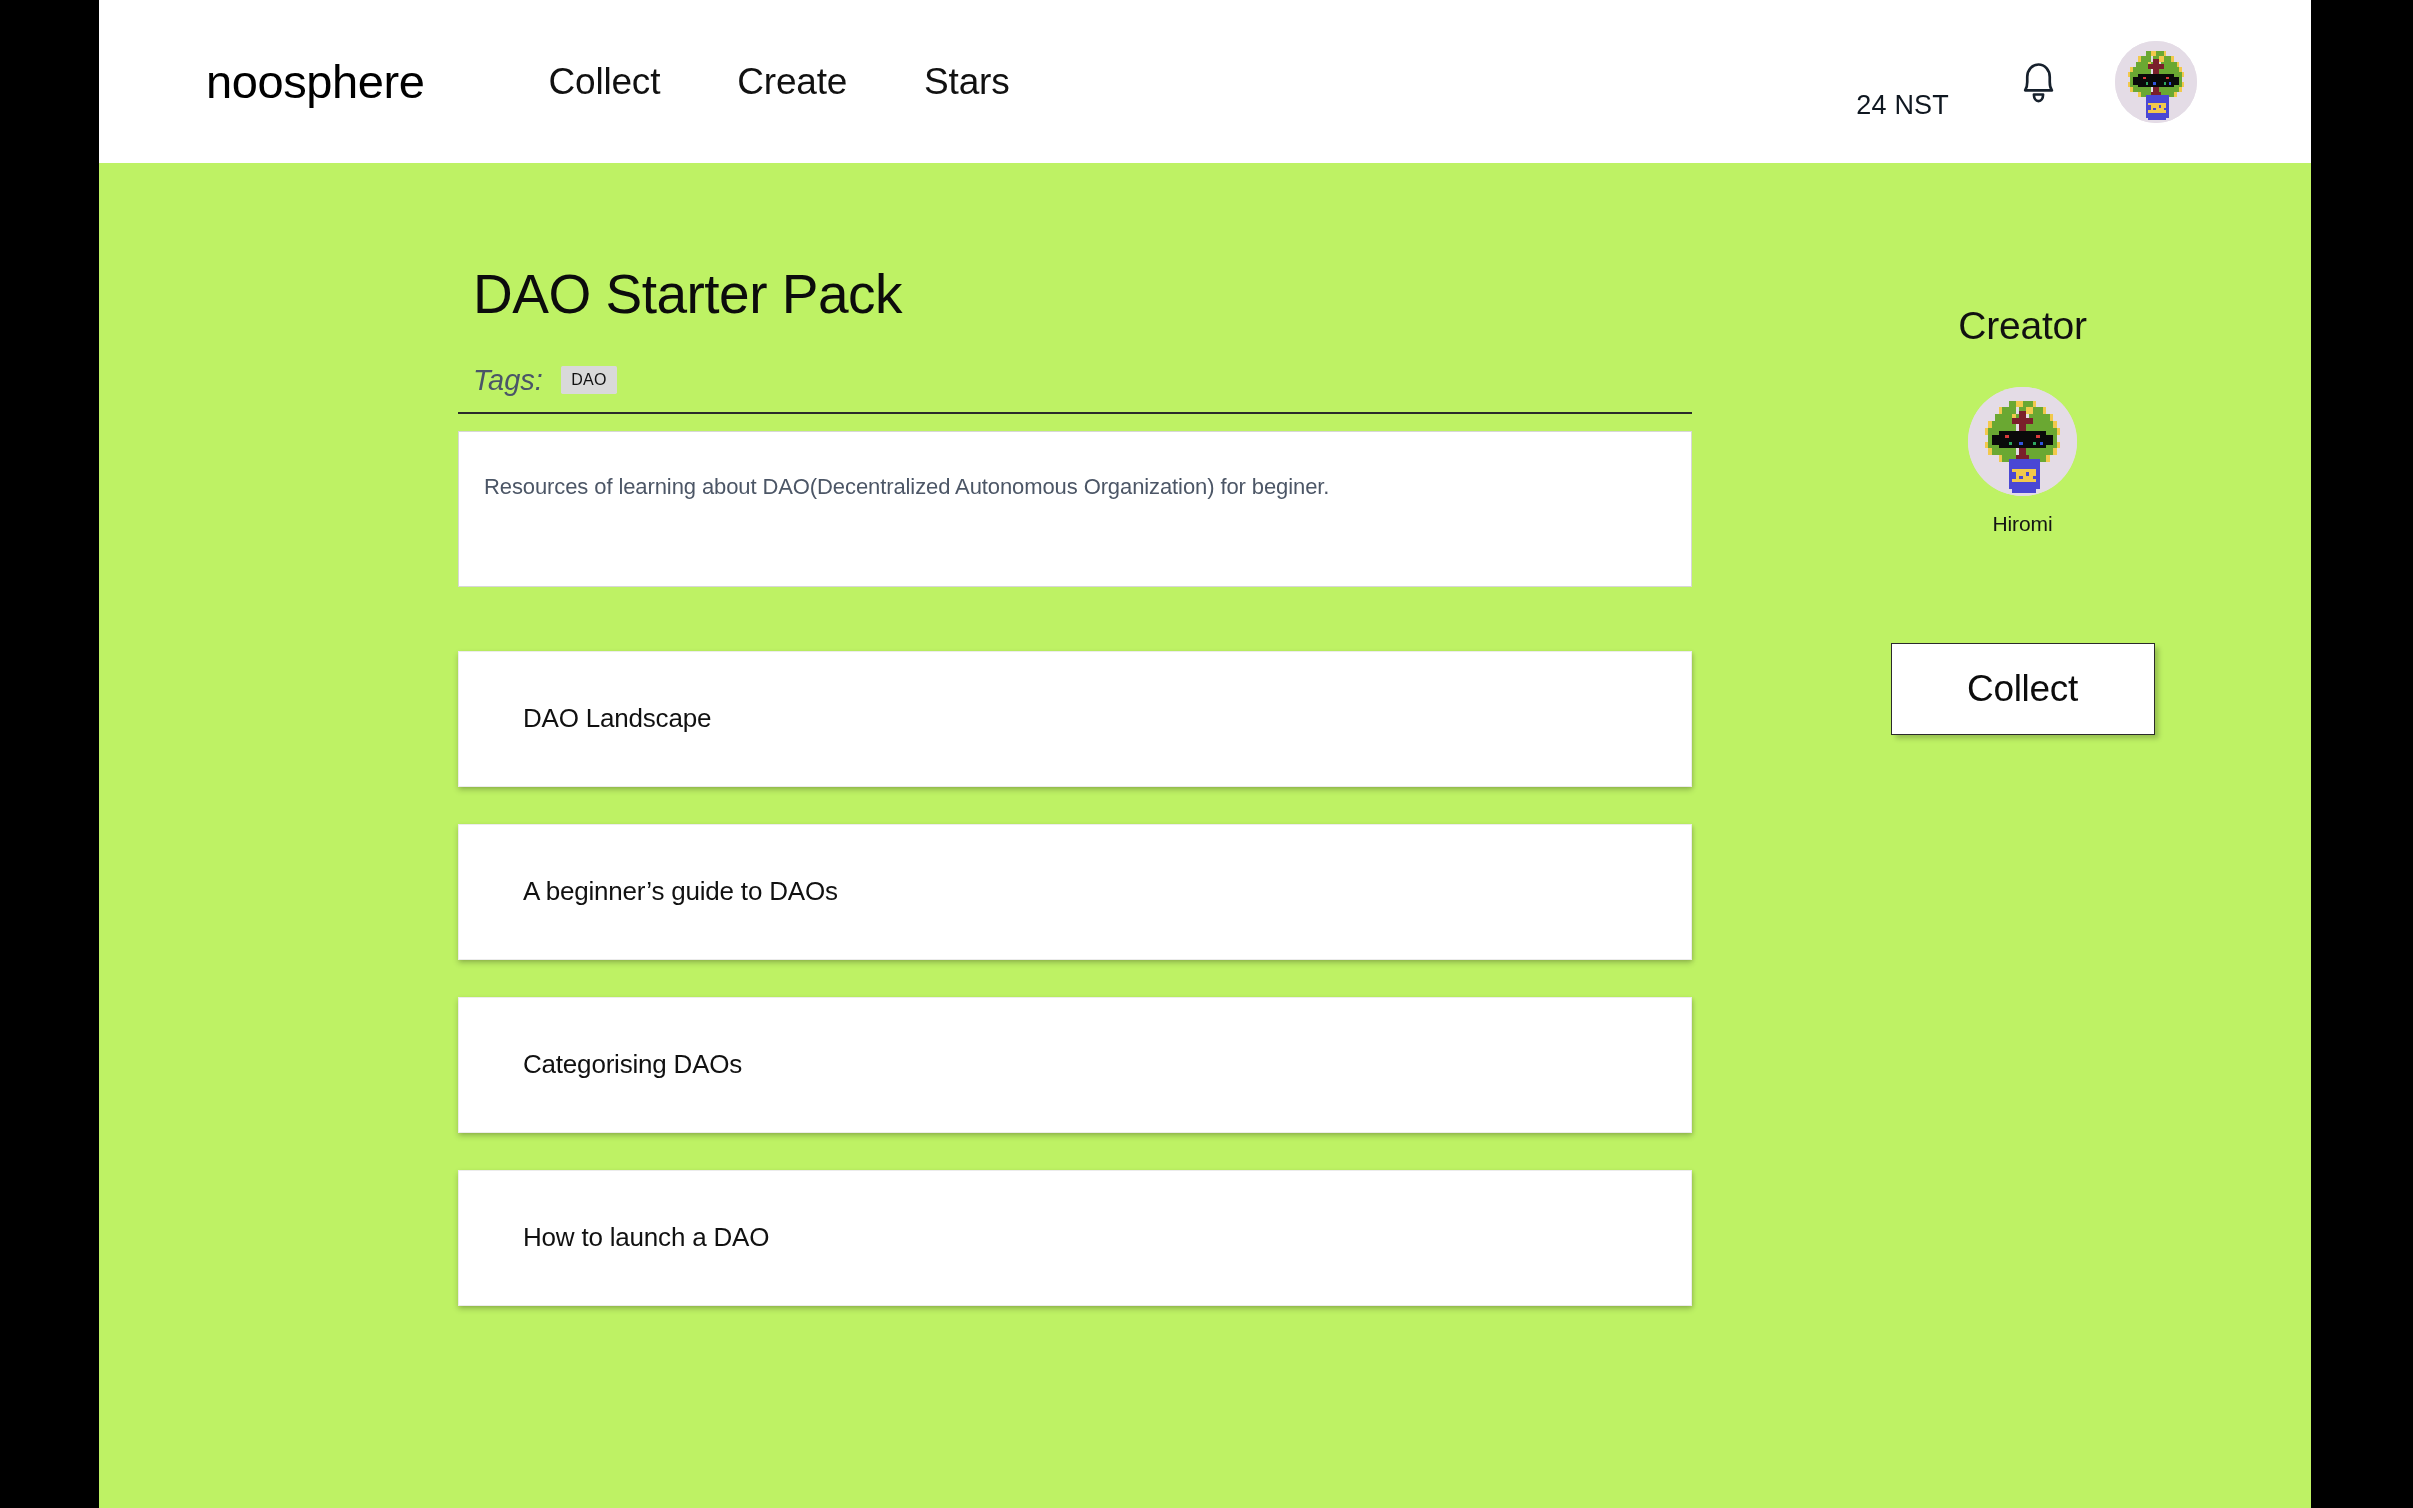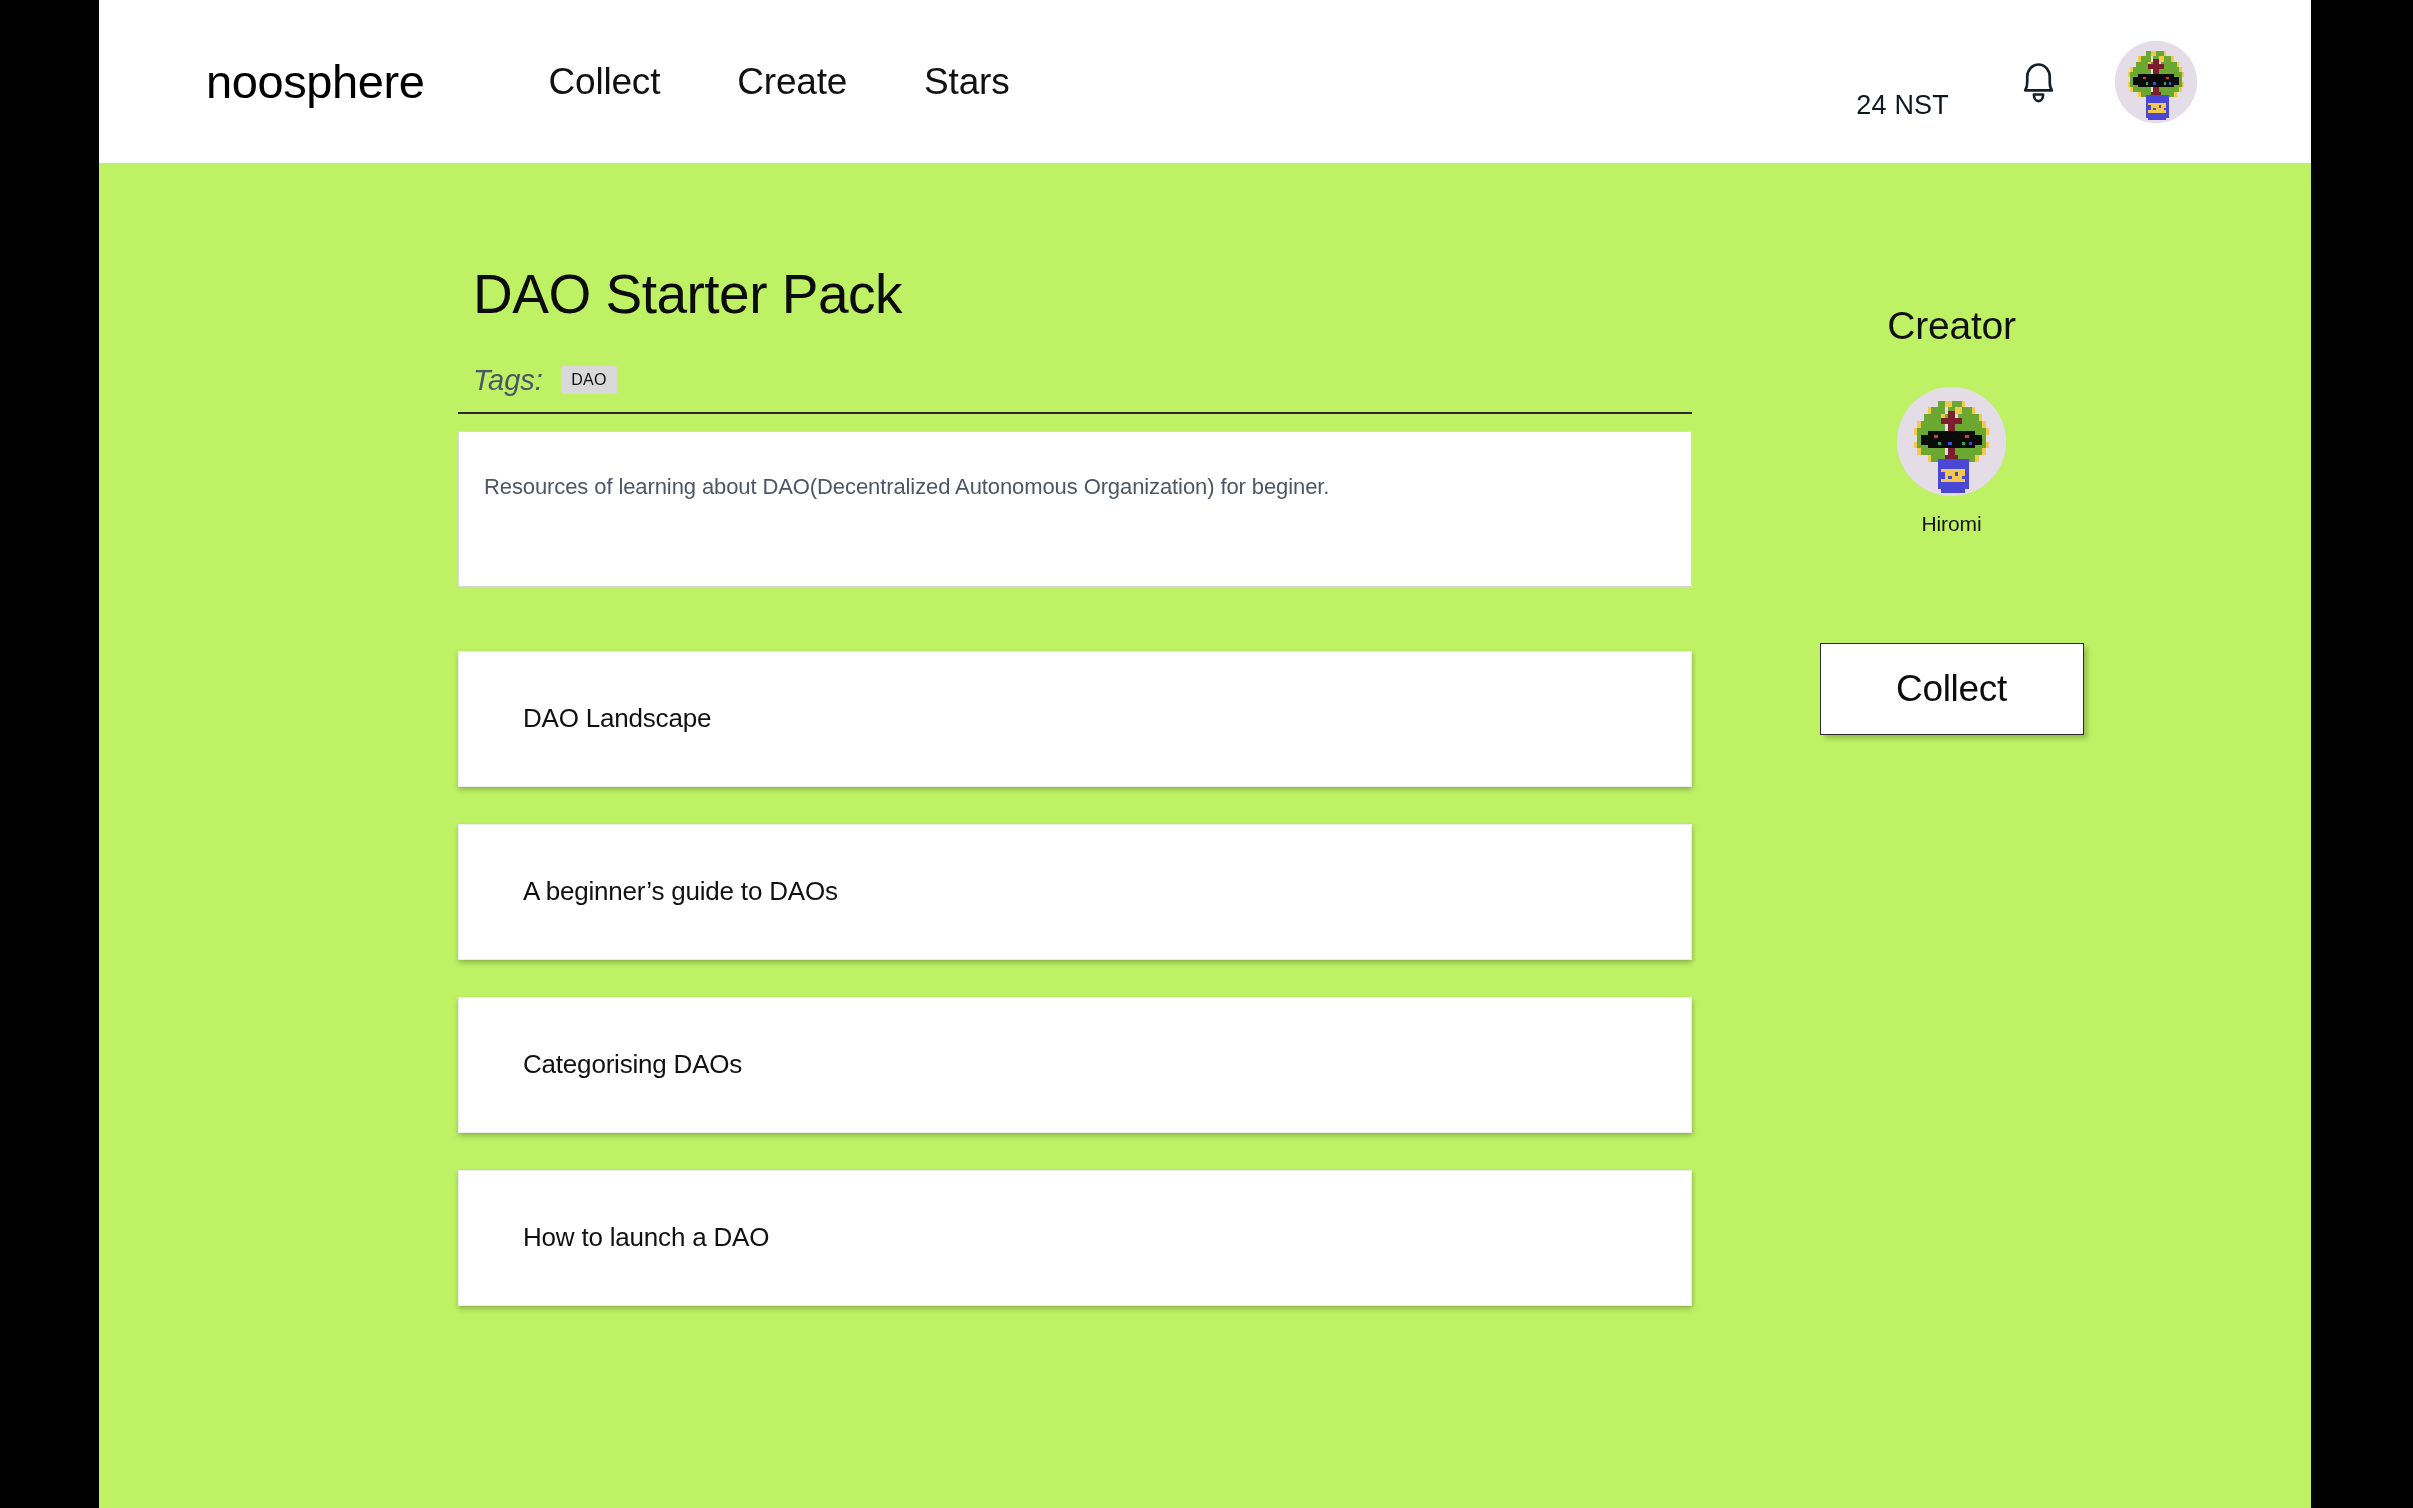--- a/index.html
+++ b/index.html
@@ -208,21 +208,21 @@
     font-size: 26px;
     font-weight: 500;
     color: #111111;
     letter-spacing: -0.2px;
     line-height: 1.2;
   }
 
   
   .side-col {
     position: absolute;
-    left: 1601px;
+    left: 1672px;
     top: 101px;
     width: 503px;
     display: flex;
     flex-direction: column;
     align-items: center;
   }
 
   .creator-heading {
     font-size: 39px;
     font-weight: 400;

